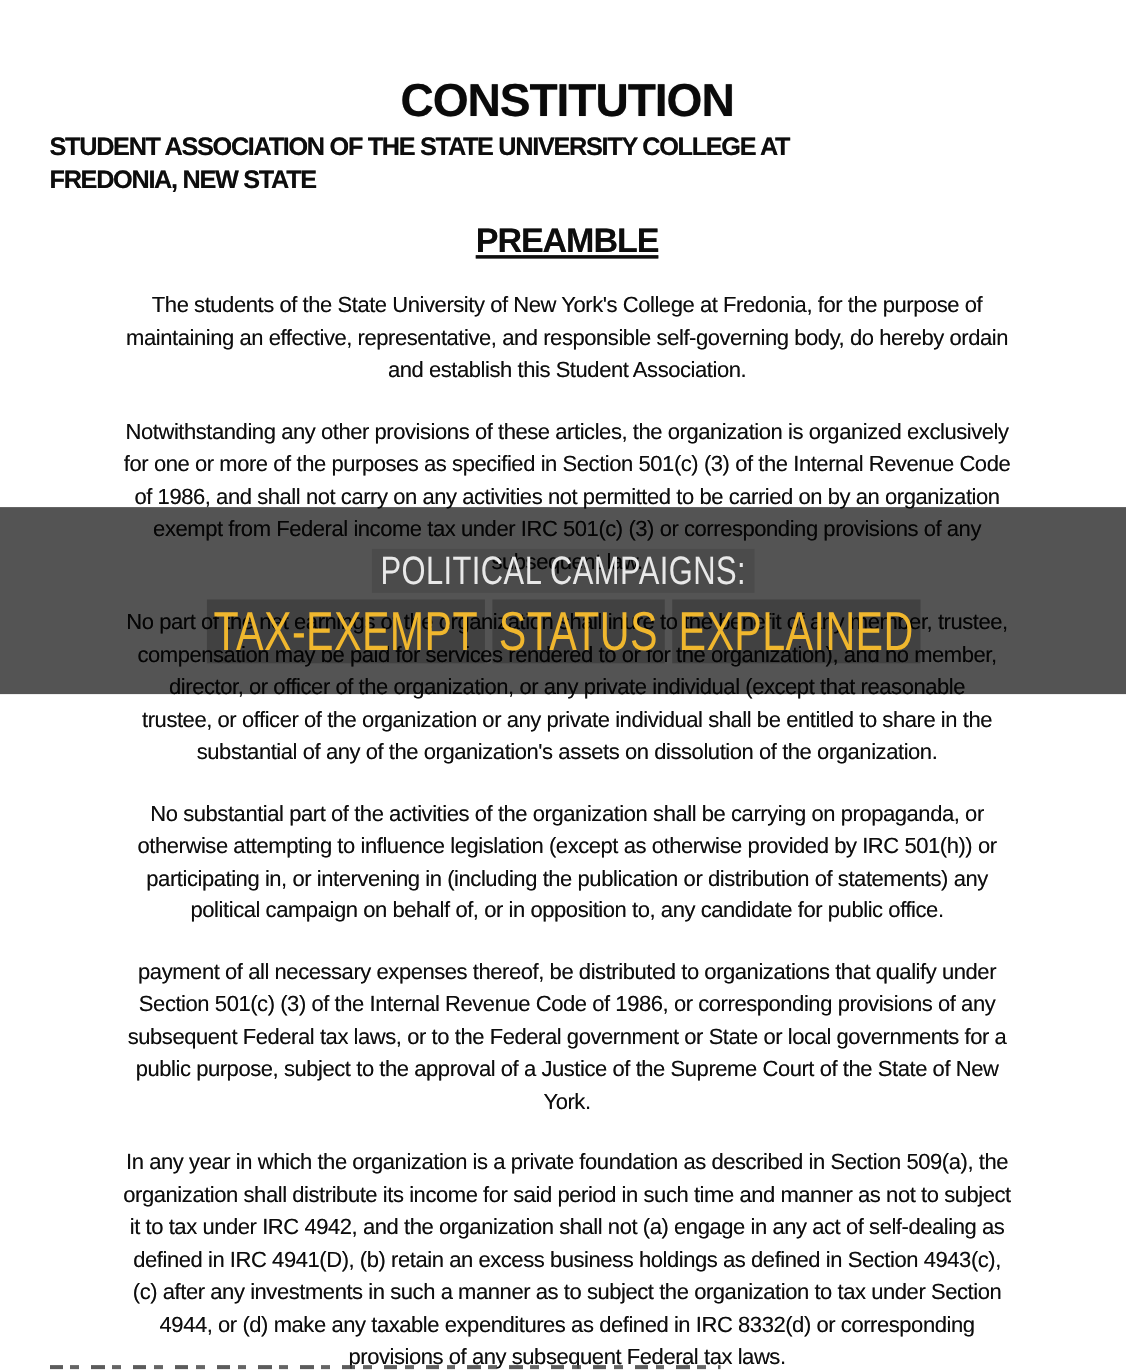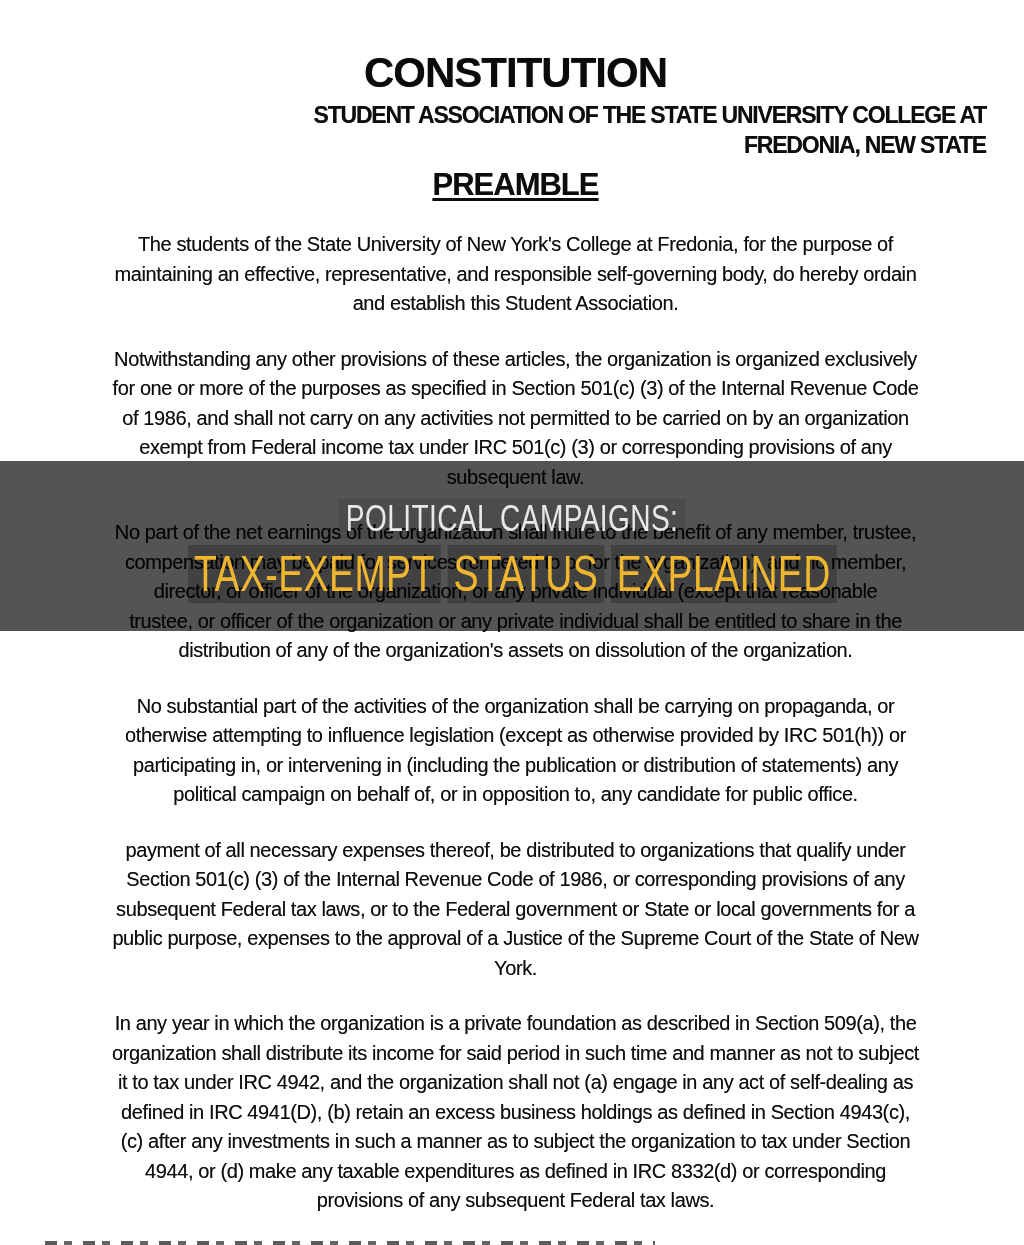--- a/index.html
+++ b/index.html
@@ -10,41 +10,41 @@
     height: 1245px;
     margin: 0 auto;
     background: #ffffff;
     overflow: hidden;
     font-family: "Liberation Sans", "DejaVu Sans", sans-serif;
     color: #0d0d0d;
   }
   .doc { padding: 0 38px 0 45px; }
 
   .doc-title {
-    margin-top: 50px;
+    margin-top: 68px;
     text-align: center;
     font-size: 42px;
     line-height: 46px;
     font-weight: 800;
     letter-spacing: -1px;
     color: #0a0a0a;
     text-shadow: 0 0 0.7px rgba(0,0,0,0.6);
   }
   .doc-subtitle {
     margin-top: 4px;
-    text-align: right;
+    text-align: left;
     font-size: 23px;
     line-height: 30px;
     font-weight: 700;
     letter-spacing: -1.2px;
     text-shadow: 0 0 0.6px rgba(0,0,0,0.55);
   }
   .doc-subtitle .subline { display: block; }
   .section-heading {
-    margin-top: 6px;
+    margin-top: 22px;
     text-align: center;
     font-size: 31px;
     line-height: 38px;
     font-weight: 800;
     letter-spacing: -1px;
     text-decoration: underline;
     text-decoration-thickness: 3px;
     text-underline-offset: 3px;
     text-shadow: 0 0 0.6px rgba(0,0,0,0.55);
   }
@@ -153,35 +153,35 @@
         <div class="tline">of 1986, and shall not carry on any activities not permitted to be carried on by an organization</div>
         <div class="tline">exempt from Federal income tax under IRC 501(c) (3) or corresponding provisions of any</div>
         <div class="tline">subsequent law.</div>
       </div>
 
       <div class="para">
         <div class="tline">No part of the net earnings of the organization shall inure to the benefit of any member, trustee,</div>
         <div class="tline">compensation may be paid for services rendered to or for the organization), and no member,</div>
         <div class="tline">director, or officer of the organization, or any private individual (except that reasonable</div>
         <div class="tline">trustee, or officer of the organization or any private individual shall be entitled to share in the</div>
-        <div class="tline">distribution of any of the organization's assets on dissolution of the organization.</div>
+        <div class="tline">substantial of any of the organization's assets on dissolution of the organization.</div>
       </div>
 
       <div class="para">
         <div class="tline">No substantial part of the activities of the organization shall be carrying on propaganda, or</div>
         <div class="tline">otherwise attempting to influence legislation (except as otherwise provided by IRC 501(h)) or</div>
         <div class="tline">participating in, or intervening in (including the publication or distribution of statements) any</div>
         <div class="tline">political campaign on behalf of, or in opposition to, any candidate for public office.</div>
       </div>
 
       <div class="para">
         <div class="tline">payment of all necessary expenses thereof, be distributed to organizations that qualify under</div>
         <div class="tline">Section 501(c) (3) of the Internal Revenue Code of 1986, or corresponding provisions of any</div>
         <div class="tline">subsequent Federal tax laws, or to the Federal government or State or local governments for a</div>
-        <div class="tline">public purpose, expenses to the approval of a Justice of the Supreme Court of the State of New</div>
+        <div class="tline">public purpose, subject to the approval of a Justice of the Supreme Court of the State of New</div>
         <div class="tline">York.</div>
       </div>
 
       <div class="para">
         <div class="tline">In any year in which the organization is a private foundation as described in Section 509(a), the</div>
         <div class="tline">organization shall distribute its income for said period in such time and manner as not to subject</div>
         <div class="tline">it to tax under IRC 4942, and the organization shall not (a) engage in any act of self-dealing as</div>
         <div class="tline">defined in IRC 4941(D), (b) retain an excess business holdings as defined in Section 4943(c),</div>
         <div class="tline">(c) after any investments in such a manner as to subject the organization to tax under Section</div>
         <div class="tline">4944, or (d) make any taxable expenditures as defined in IRC 8332(d) or corresponding</div>

